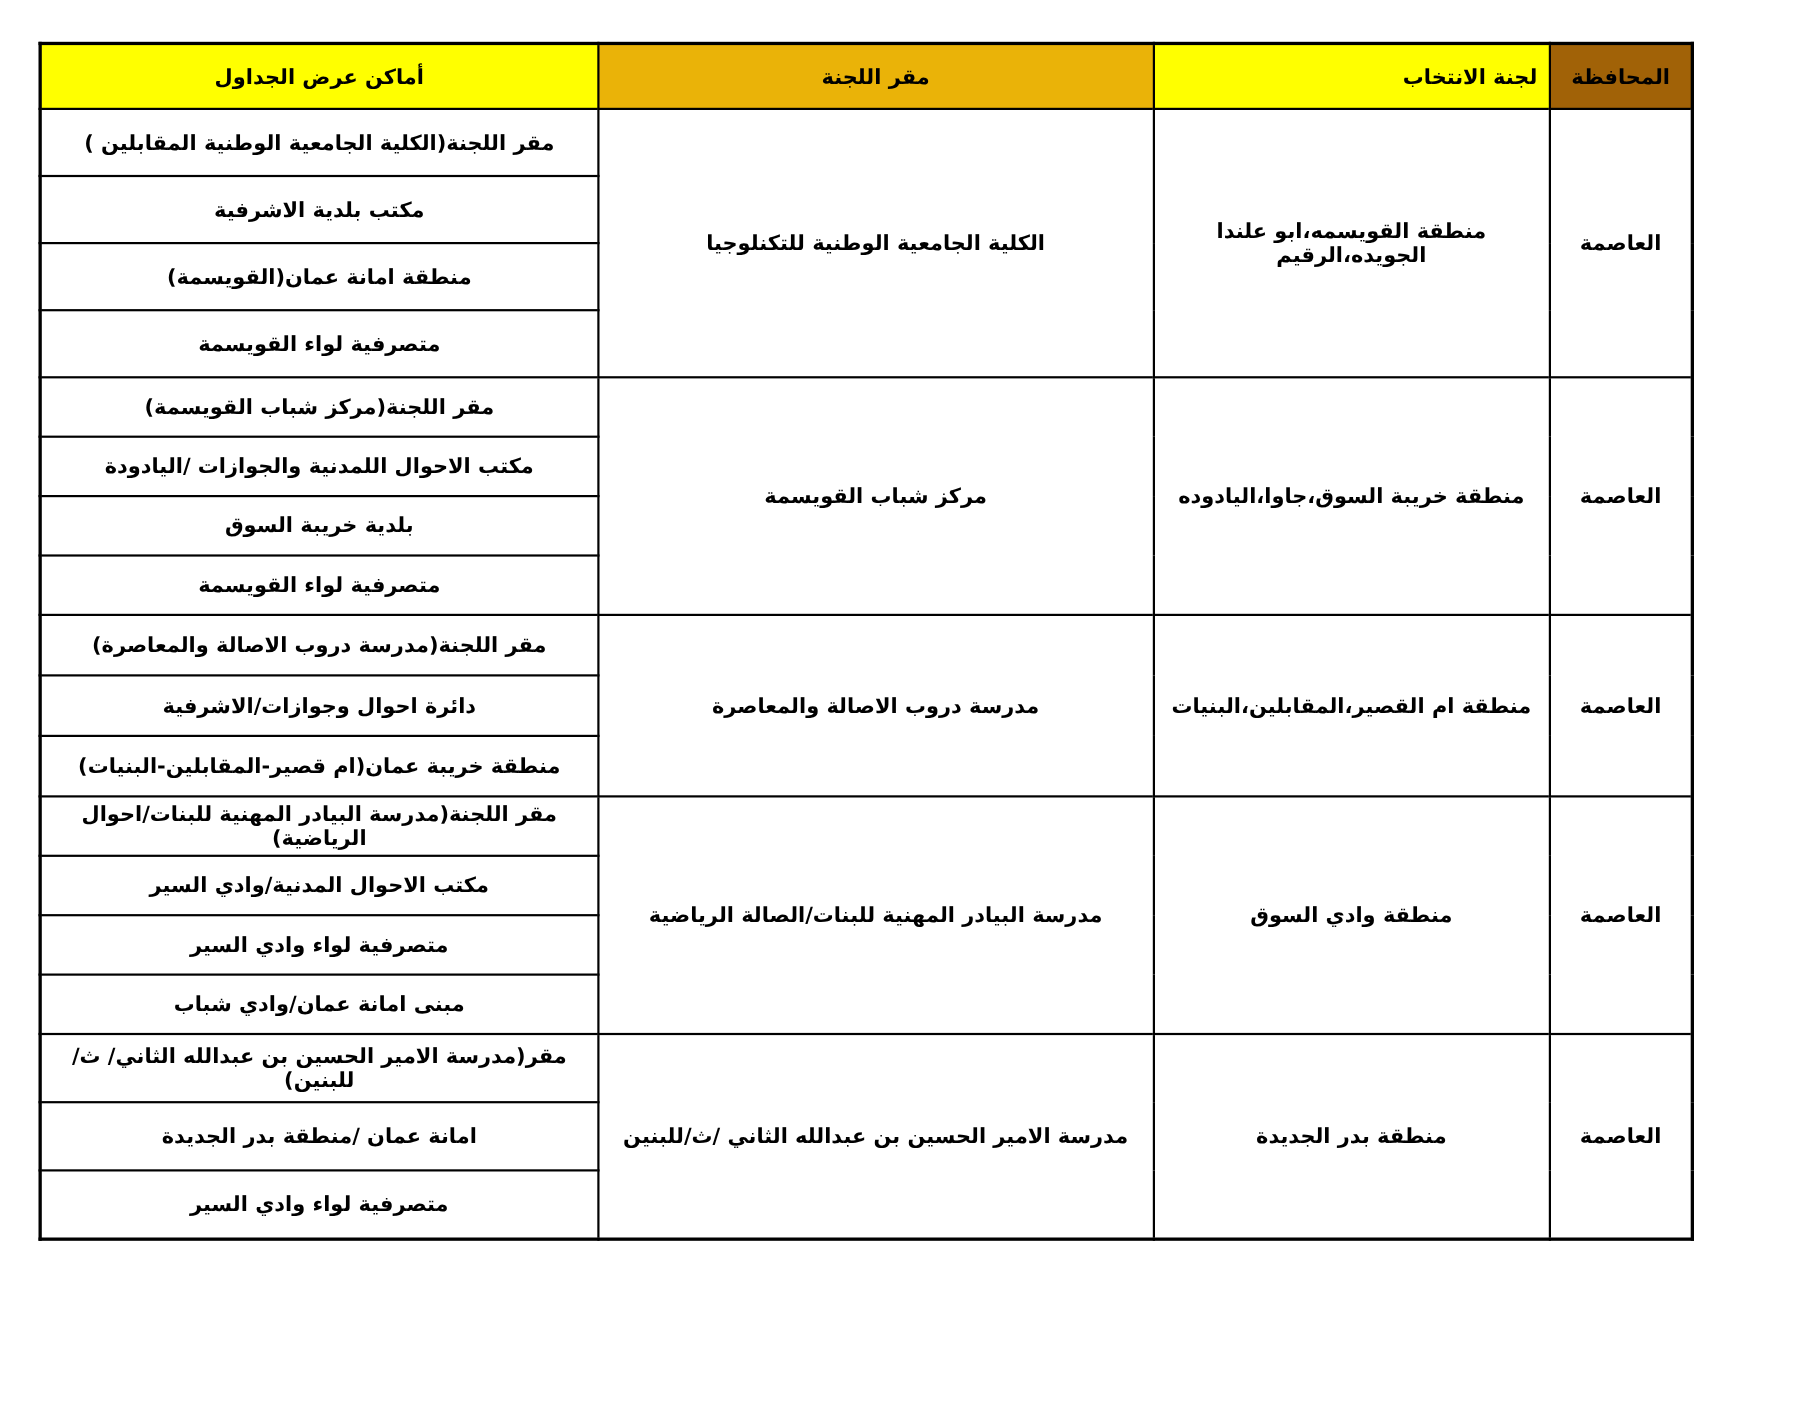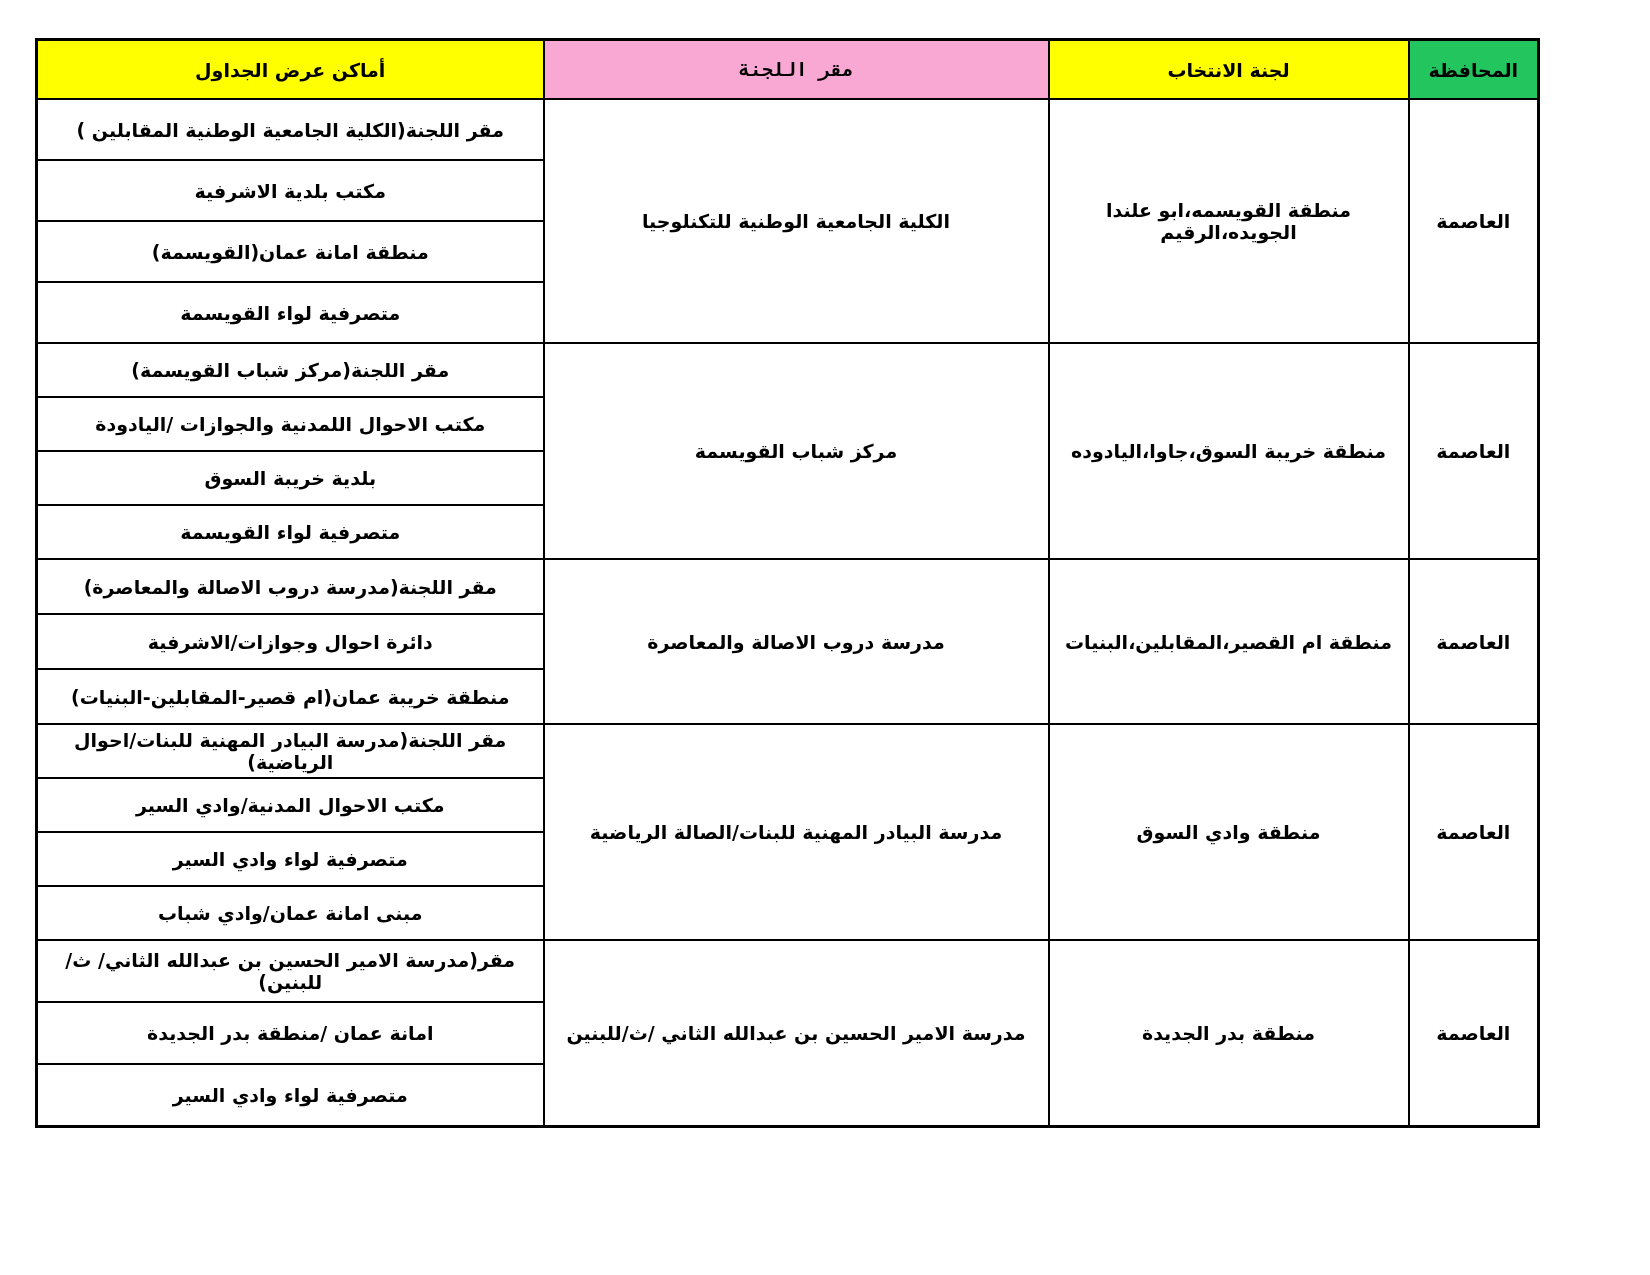--- a/index.html
+++ b/index.html
@@ -56,23 +56,23 @@
 <div class="page">
   <table class="sched">
     <colgroup>
       <col class="c-gov">
       <col class="c-comm">
       <col class="c-hq">
       <col class="c-place">
     </colgroup>
     <thead>
       <tr>
-        <th class="hdr" style="background: #22c55e;">المحافظة</th>
-        <th class="hdr" style="background: rgb(255, 255, 0);">لجنة الانتخاب</th>
-        <th class="hdr" style="background: #f9a8d4; font-family: Liberation Mono, monospace;">مقر اللجنة</th>
+        <th class="hdr" style="background: #a16207;">المحافظة</th>
+        <th class="hdr" style="background: rgb(255, 255, 0); text-align: right;">لجنة الانتخاب</th>
+        <th class="hdr" style="background: #eab308;">مقر اللجنة</th>
         <th class="hdr" style="background: rgb(255, 255, 0);">أماكن عرض الجداول</th>
       </tr>
     </thead>
     <tbody id="table-body">
 
     <tr style="height: 61px;">
           <td rowspan="4">العاصمة</td>
           <td rowspan="4">منطقة القويسمه،ابو علندا الجويده،الرقيم</td>
           <td rowspan="4">الكلية الجامعية الوطنية للتكنلوجيا</td>
           <td>مقر اللجنة(الكلية الجامعية الوطنية المقابلين )</td>

